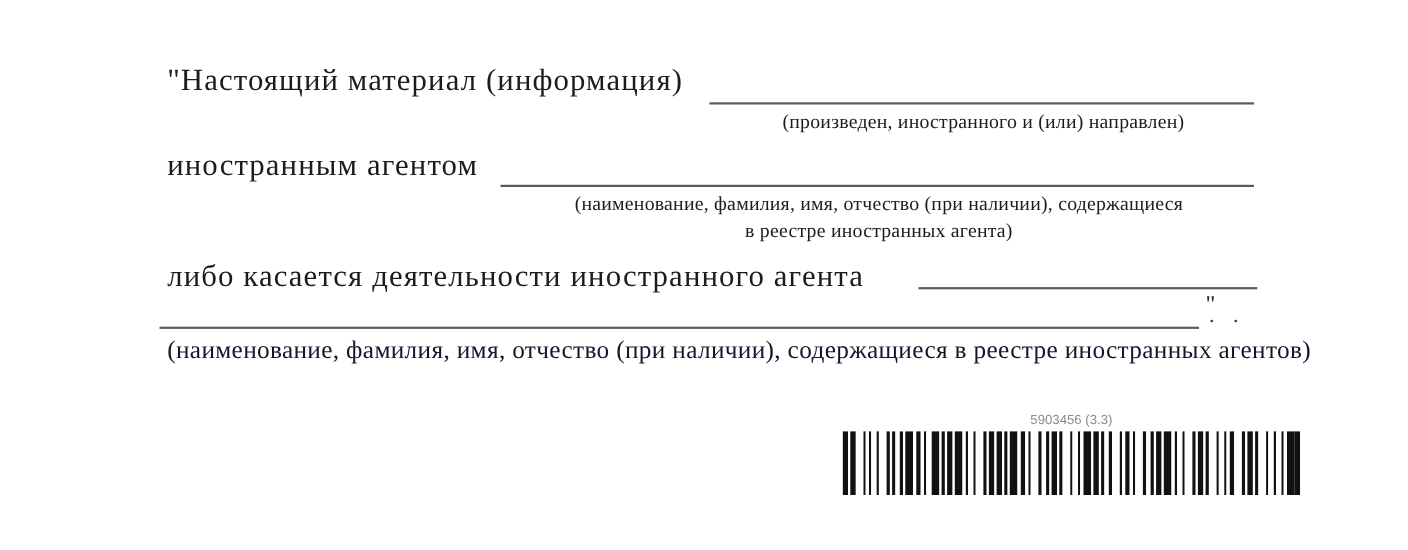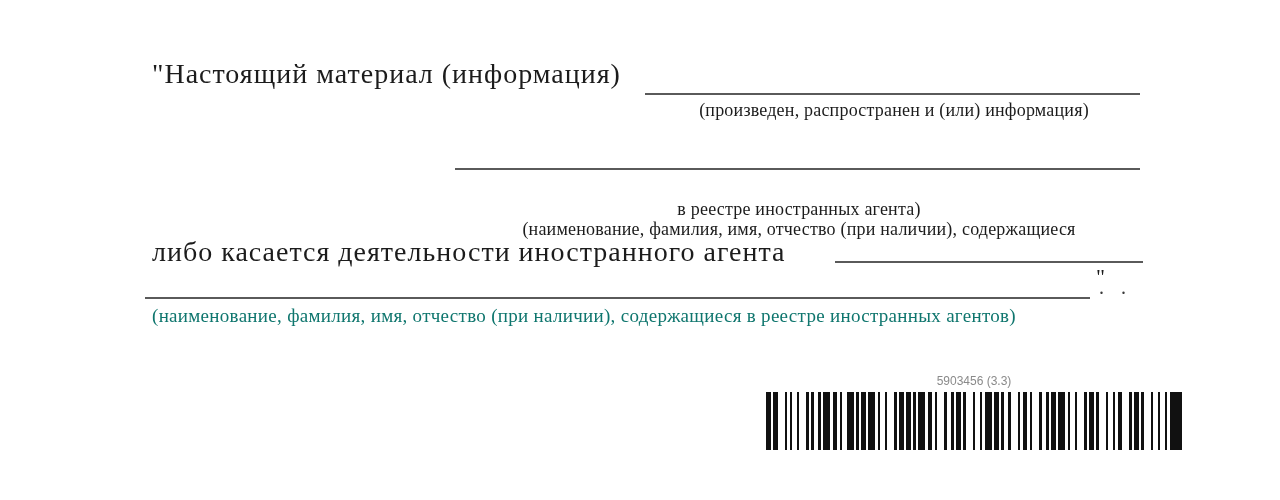--- a/index.html
+++ b/index.html
@@ -29,22 +29,22 @@
     height: 0;
   }
   .caption {
     font-size: 18px;
     color: #1c1c1c;
     letter-spacing: 0.2px;
     text-align: center;
     white-space: nowrap;
   }
   .caption-left {
-    font-size: 19px;
-    color: #0f766e;
+    font-size: 23px;
+    color: #0f172a;
     letter-spacing: 0.3px;
     text-align: right;
     white-space: nowrap;
   }
   .closing-quote {
     font-size: 22px;
     color: #1c1c1c;
   }
   .closing-dots {
     font-size: 20px;
@@ -70,24 +70,25 @@
     height: 100%;
   }
 </style>
 </head>
 <body>
 
 <div class="page">
 
   <div class="abs body-text" style="left:152px; top:58px;">"Настоящий материал (информация)</div>
   <div class="abs blank-line" style="left:645px; top:93px; width:495px;"></div>
-  <div class="abs caption" style="left:648px; top:100px; width:492px;">(произведен, распространен и (или) информация)</div>
+  <div class="abs caption" style="left:648px; top:100px; width:492px;">(произведен, иностранного и (или) направлен)</div>
 
+  <div class="abs body-text" style="left:152px; top:135px;">иностранным агентом</div>
   <div class="abs blank-line" style="left:455px; top:168px; width:685px;"></div>
-  <div class="abs caption" style="left:455px; top:175px; width:688px;margin-top:44px;">(наименование, фамилия, имя, отчество (при наличии), содержащиеся</div>
+  <div class="abs caption" style="left:455px; top:175px; width:688px;">(наименование, фамилия, имя, отчество (при наличии), содержащиеся</div>
   <div class="abs caption" style="left:455px; top:199px; width:688px;">в реестре иностранных агента)</div>
 
   <div class="abs body-text" style="left:152px; top:236px;">либо касается деятельности иностранного агента</div>
   <div class="abs blank-line" style="left:835px; top:261px; width:308px;"></div>
 
   <div class="abs closing-quote" style="left:1096px; top:264px;">"</div>
   <div class="abs closing-dots" style="left:1099px; top:276px;">. .</div>
 
   <div class="abs blank-line" style="left:145px; top:297px; width:945px;"></div>
   <div class="abs caption-left" style="left:152px; top:305px;">(наименование, фамилия, имя, отчество (при наличии), содержащиеся в реестре иностранных агентов)</div>

